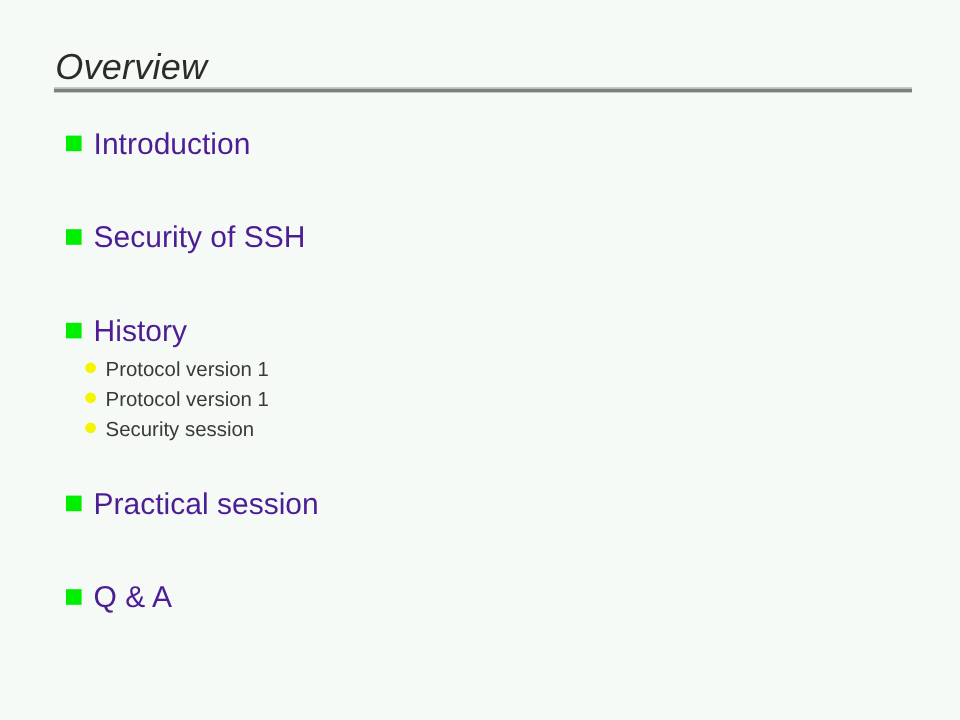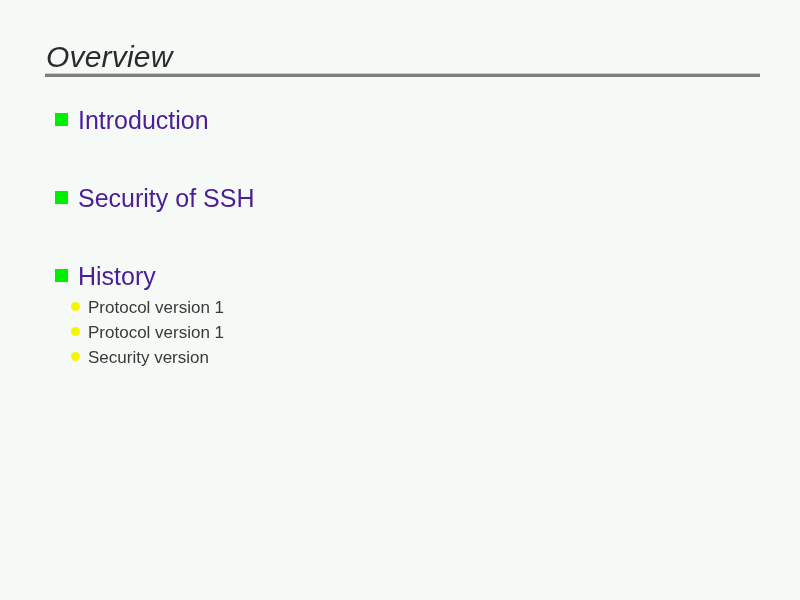--- a/index.html
+++ b/index.html
@@ -147,23 +147,31 @@
       <span class="label2">Protocol version 1</span>
     </div>
 
     <div class="item level2">
       <span class="bullet-dot"></span>
       <span class="label2">Protocol version 1</span>
     </div>
 
     <div class="item level2">
       <span class="bullet-dot"></span>
-      <span class="label2">Security version</span>
+      <span class="label2">Security session</span>
     </div>
 
     <div class="gap-md"></div>
 
+    <div class="item level1">
+      <span class="bullet-square"></span>
+      <span class="label1">Practical session</span>
+    </div>
 
     <div class="gap-lg"></div>
 
+    <div class="item level1">
+      <span class="bullet-square"></span>
+      <span class="label1">Q &amp; A</span>
+    </div>
 
   </div>
 </div>
 
 </body></html>

